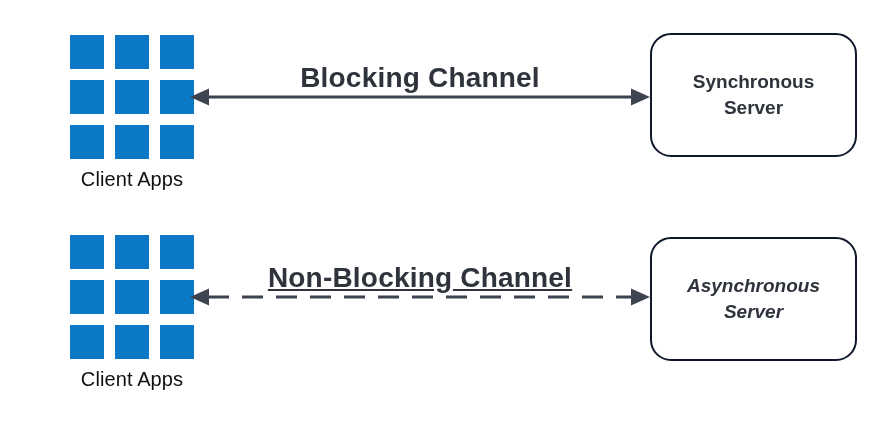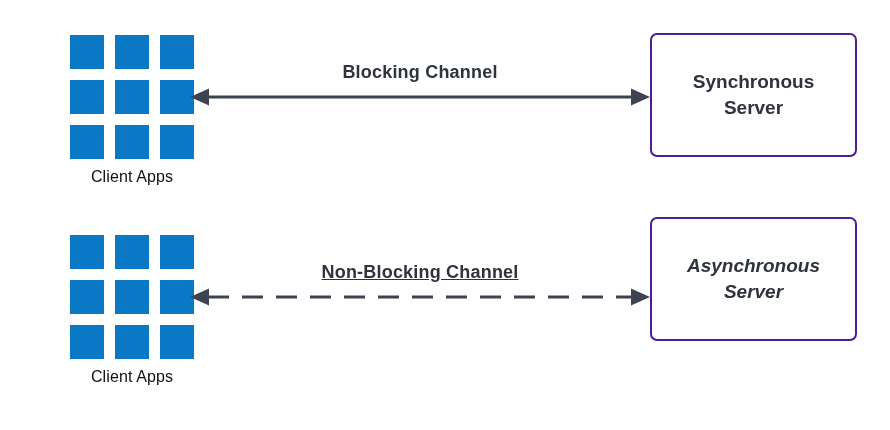--- a/index.html
+++ b/index.html
@@ -35,35 +35,35 @@
     height: 124px;
   }
   .tile {
     background: #0a78c4;
     width: 34px;
     height: 34px;
   }
   .client-label {
     width: 124px;
     text-align: center;
-    font-size: 16px;
+    font-size: 20px;
     font-weight: 400;
     color: #12100e;
     margin-top: 9px;
     white-space: nowrap;
     letter-spacing: 0.1px;
   }
 
   
   .server-box {
     position: absolute;
     width: 207px;
     height: 124px;
-    border: 2px solid #4c1d95;
-    border-radius: 7px;
+    border: 2px solid #0f172a;
+    border-radius: 21px;
     background: #ffffff;
     box-sizing: border-box;
     display: flex;
     align-items: center;
     justify-content: center;
   }
   .server-label {
     text-align: center;
     font-size: 19px;
     font-weight: bold;
@@ -72,21 +72,21 @@
     padding: 0 10px;
   }
   .server-label.italic {
     font-style: italic;
   }
 
   
   .channel-label {
     position: absolute;
     text-align: center;
-    font-size: 18px;
+    font-size: 28px;
     font-weight: bold;
     color: #2e333c;
     white-space: nowrap;
     letter-spacing: 0.2px;
   }
 
   
   .arrow-svg {
     position: absolute;
     overflow: visible;
@@ -154,20 +154,20 @@
   </div>
 
   <div class="channel-label" style="left:195px; top:262px; width:450px;text-decoration:underline;">Non-Blocking Channel</div>
 
   <svg class="arrow-svg" style="left:190px; top:286px;" width="460" height="22" viewBox="0 0 460 22">
     <line class="arrow-line dashed" x1="18" y1="11" x2="442" y2="11"></line>
     <polygon class="arrow-head" points="0,11 19,2.5 19,19.5"></polygon>
     <polygon class="arrow-head" points="460,11 441,2.5 441,19.5"></polygon>
   </svg>
 
-  <div class="server-box" style="left:650px; top:217px;">
+  <div class="server-box" style="left:650px; top:237px;">
     <div class="server-label italic">
       <span>Asynchronous</span><br>
       <span>Server</span>
     </div>
   </div>
 
 </div>
 
 </body></html>

